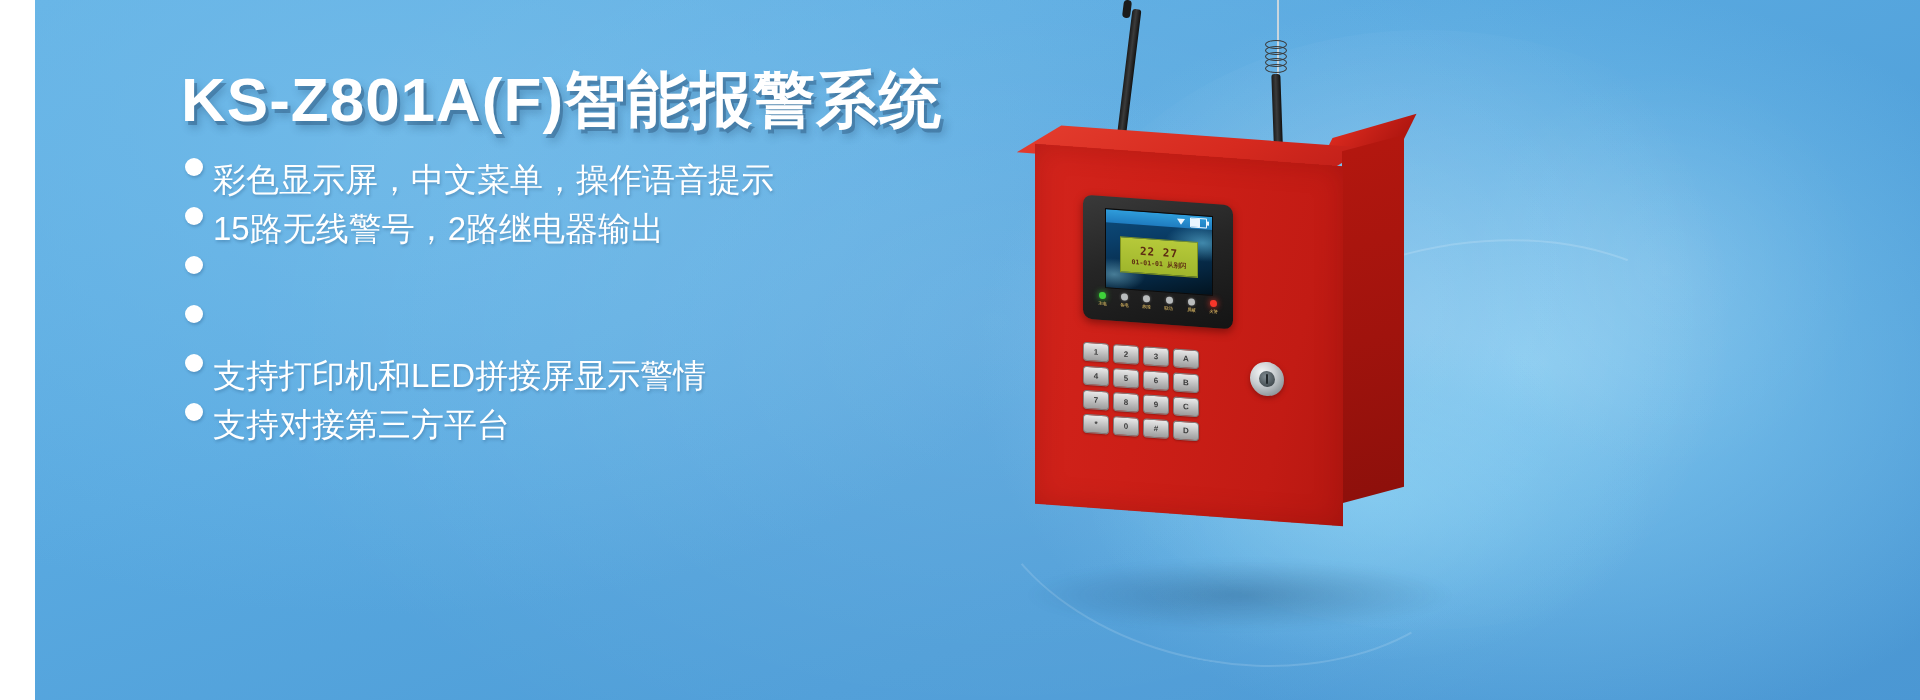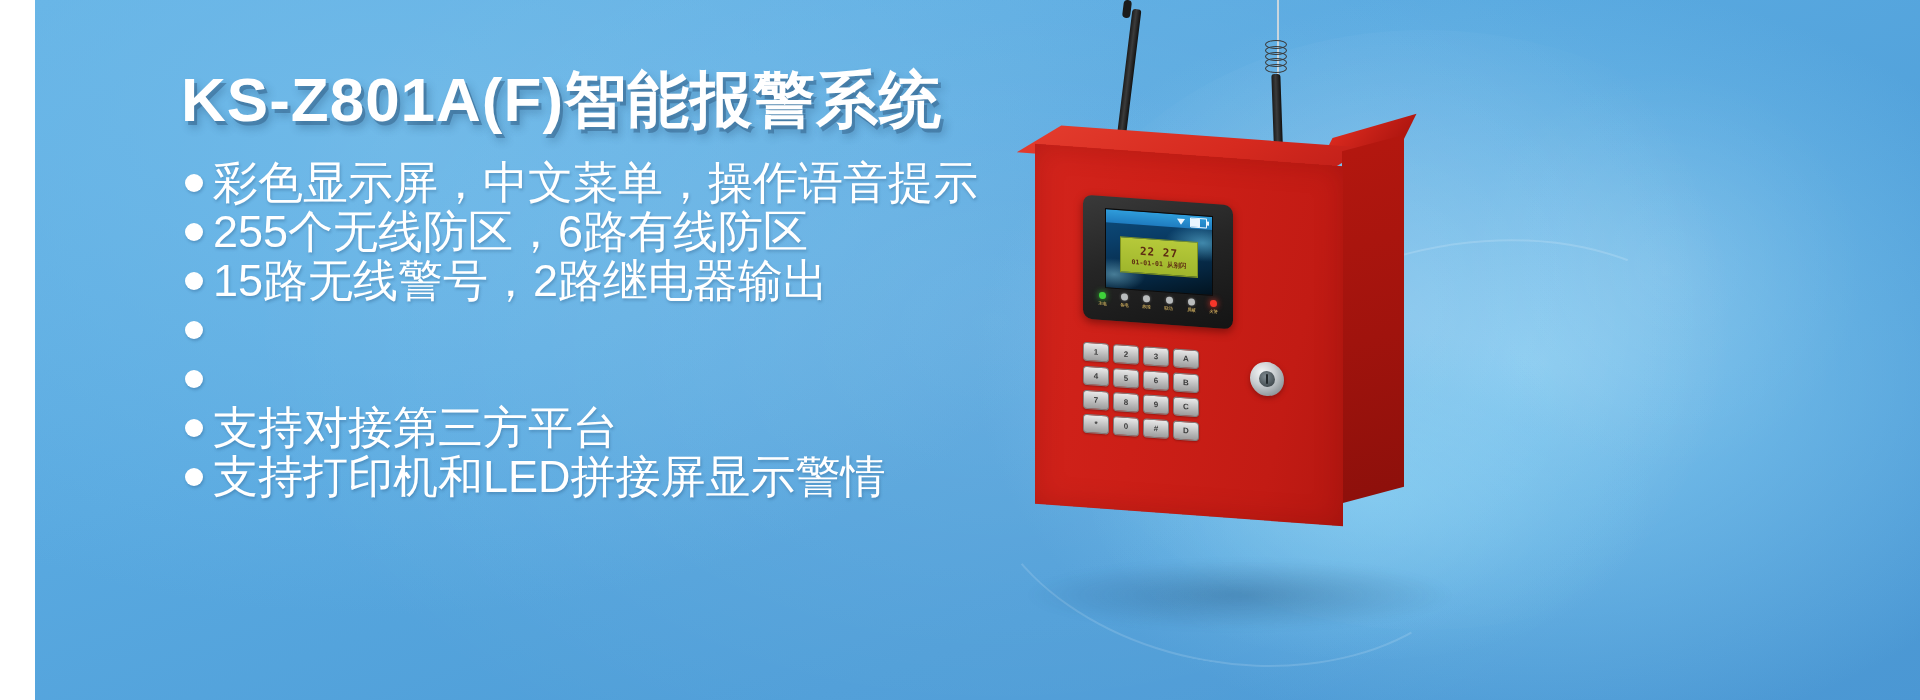--- a/index.html
+++ b/index.html
@@ -92,24 +92,24 @@
   .feature-list {
     position: absolute;
     left: 150px;
     top: 158px;
     margin: 0;
     padding: 0;
     list-style: none;
   }
   .feature-item {
     display: flex;
-    align-items: center;
+    align-items: flex-start;
     height: 49px;
     color: #ffffff;
-    font-size: 45px;
+    font-size: 33px;
     font-weight: 400;
     white-space: nowrap;
     text-shadow: 1px 2px 3px rgba(30,70,110,0.30);
   }
   .bullet-dot {
     display: inline-block;
     width: 18px;
     height: 18px;
     border-radius: 50%;
     background: #ffffff;
@@ -431,42 +431,38 @@
   <div class="arc-1"></div>
   <div class="arc-2"></div>
 
   <div class="content">
     <div class="title">KS-Z801A(F)智能报警系统</div>
 
     <ul class="feature-list">
       <li class="feature-item">
         <span class="bullet-dot"></span>
         <span>彩色显示屏，中文菜单，操作语音提示</span>
-      </li>
-      <li class="feature-item">
-        <span class="bullet-dot"></span>
-        <span>255个无线防区，6路有线防区</span>
       </li>
       <li class="feature-item">
         <span class="bullet-dot"></span>
         <span>15路无线警号，2路继电器输出</span>
       </li>
       <li class="feature-item">
         <span class="bullet-dot"></span>
       </li>
       <li class="feature-item">
         <span class="bullet-dot"></span>
       </li>
       <li class="feature-item">
         <span class="bullet-dot"></span>
-        <span>支持对接第三方平台</span>
+        <span>支持打印机和LED拼接屏显示警情</span>
       </li>
       <li class="feature-item">
         <span class="bullet-dot"></span>
-        <span>支持打印机和LED拼接屏显示警情</span>
+        <span>支持对接第三方平台</span>
       </li>
     </ul>
   </div>
 
   <div class="device">
     <div class="panel-shadow"></div>
 
     <div class="antenna ant-left"></div>
     <div class="ant-left-tip"></div>
     <div class="ant-right-rod"></div>

